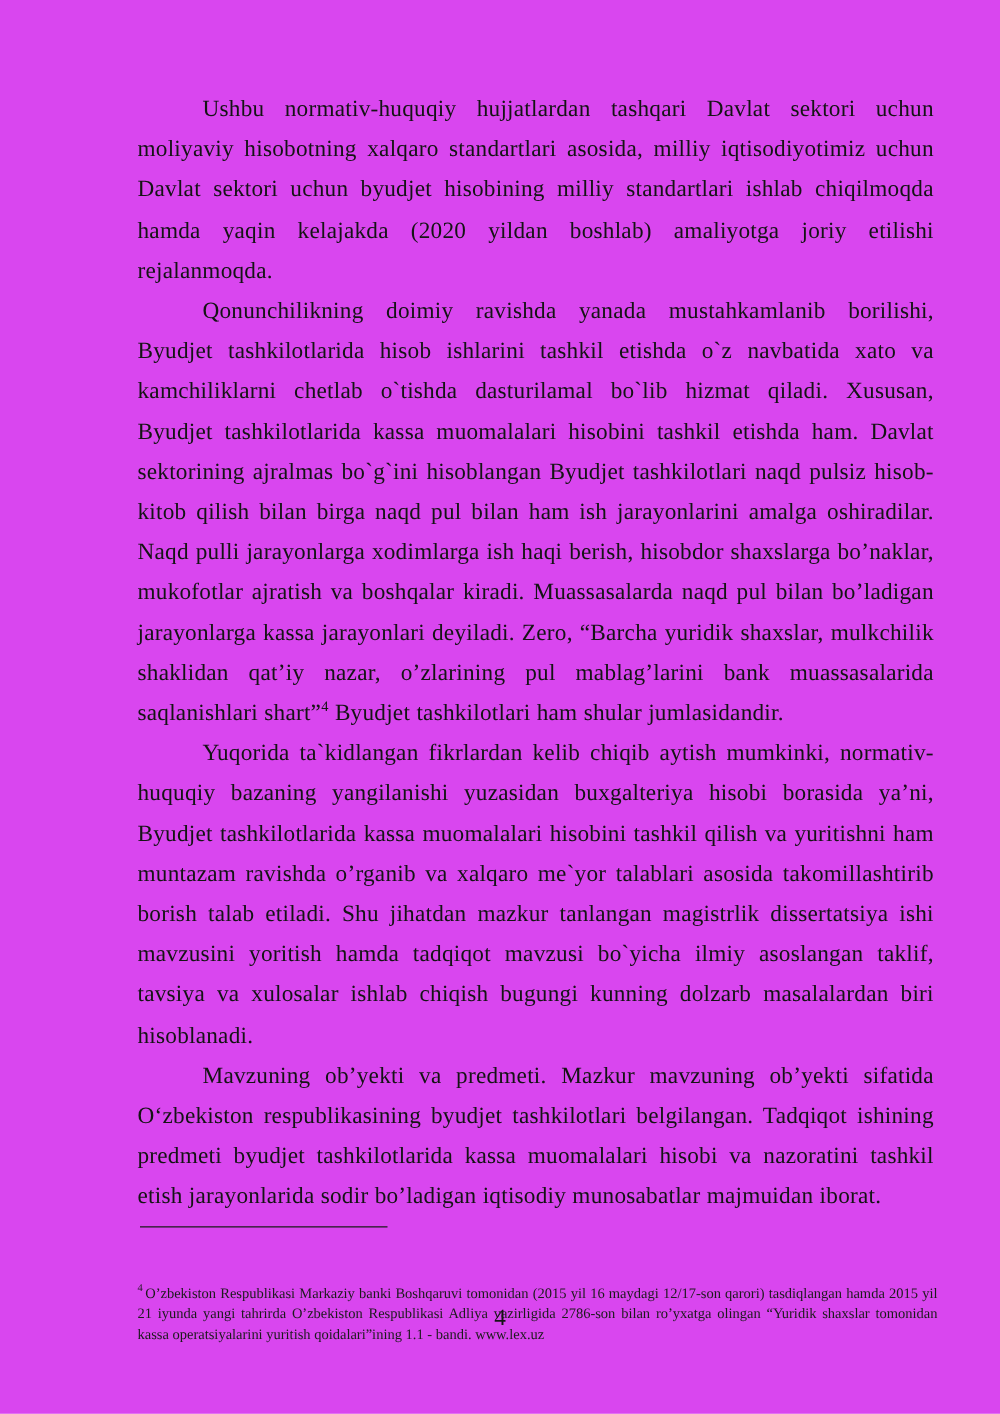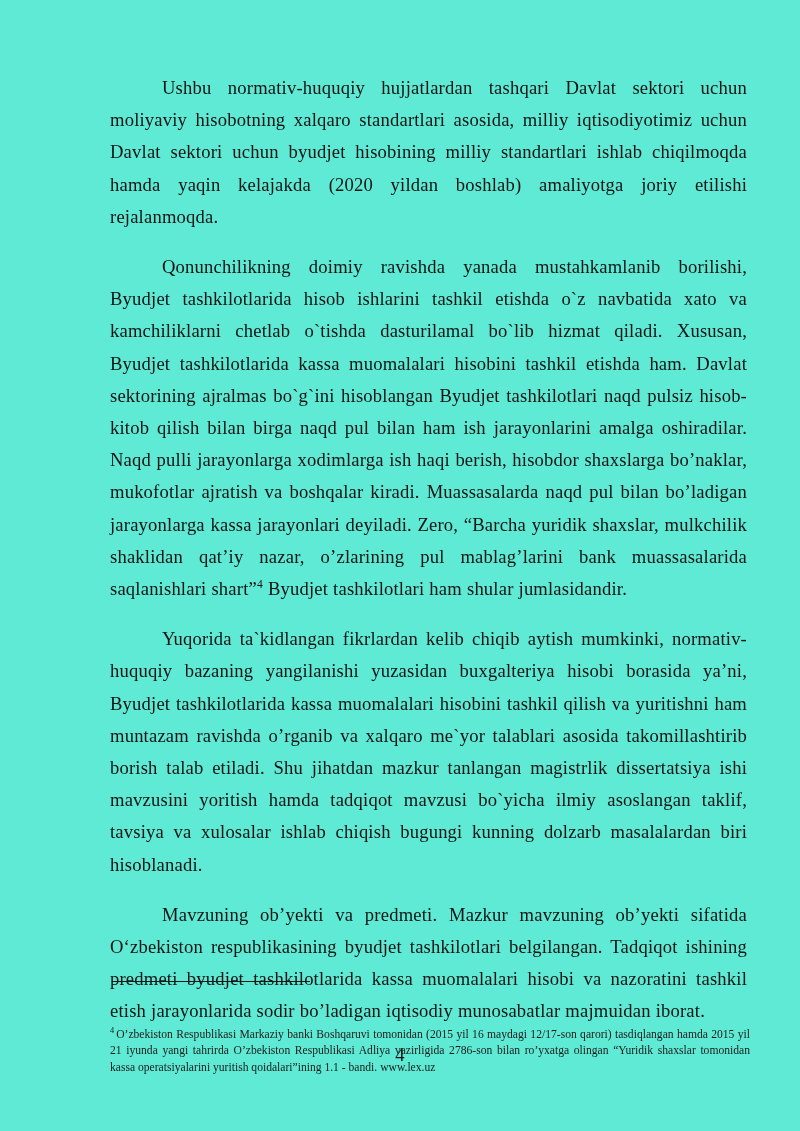--- a/index.html
+++ b/index.html
@@ -14,21 +14,21 @@
     font-family: "Liberation Serif", "DejaVu Serif", serif;
     color: #111111;
     overflow: hidden;
   }
 
   .page {
     position: absolute;
     left: 0; top: 0;
     width: 800px;
     height: 1131px;
-    background: #5eead4;
+    background: #d946ef;
   }
 
   
   .body-col {
     position: absolute;
     left: 110px;
     top: 72px;
     width: 637px;
   }
 
@@ -38,21 +38,21 @@
     text-indent: 52px;
     font-size: 18.6px;
     line-height: 32.2px;
     letter-spacing: 0.01em;
     word-spacing: 0.01em;
     color: #141414;
     -webkit-font-smoothing: antialiased;
   }
 
   
-  p.para + p.para { margin-top: 18px; }
+  p.para + p.para { margin-top: 0px; }
 
   b.bold-lead { font-weight: normal; }
 
   sup.fnref {
     font-size: 0.62em;
     vertical-align: super;
     line-height: 0;
   }
 
   

